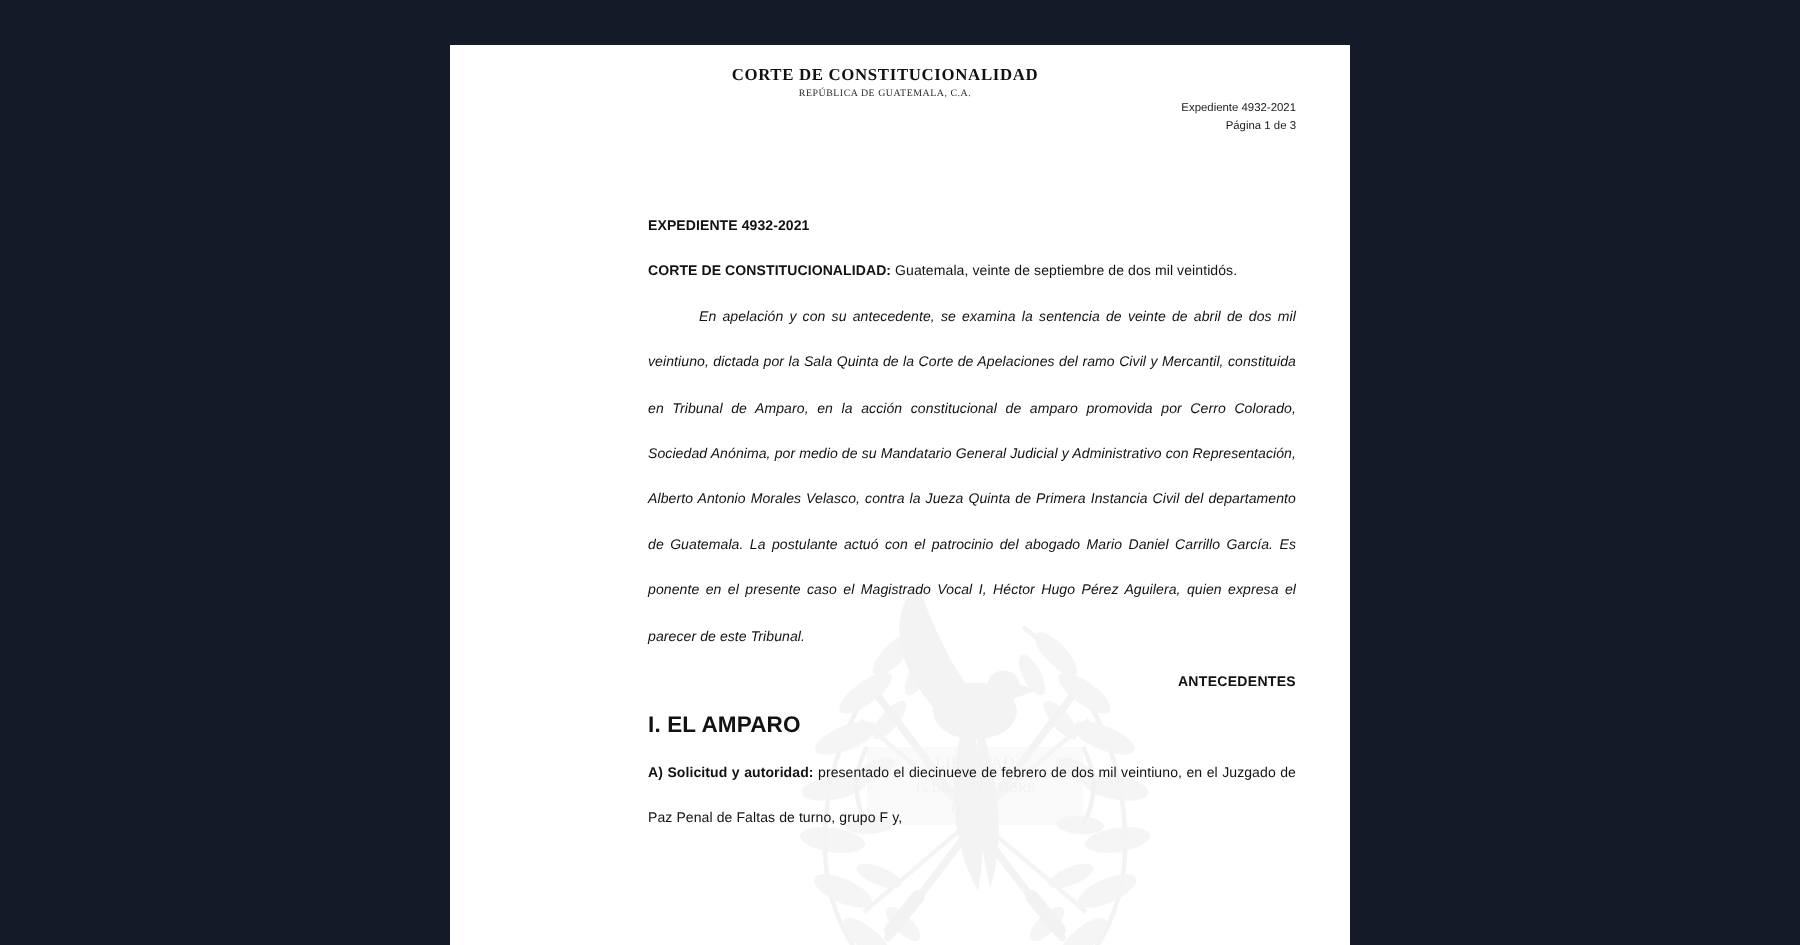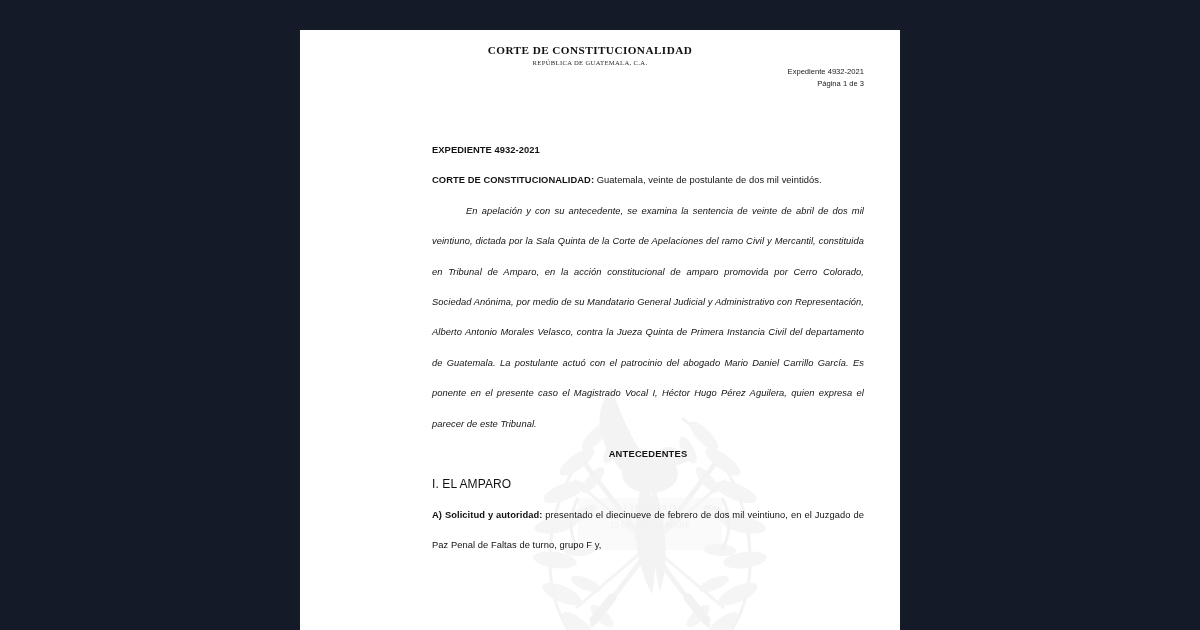--- a/index.html
+++ b/index.html
@@ -99,30 +99,30 @@
     margin: 0 0 0 0;
     letter-spacing: 0.06px;
   }
   .para.nojust { text-align: left; }
   .para.indent { text-indent: 34px; font-style: italic; }
   .para b, .para strong { font-weight: bold; }
   .heading-center {
     font-size: 9.35px;
     line-height: 30.4px;
     color: #121212;
-    text-align: center;
+    text-align: right;
     font-weight: bold;
     letter-spacing: 0.2px;
   }
   .heading-left {
-    font-size: 12px;
+    font-size: 15px;
     line-height: 30.4px;
     color: #121212;
     text-align: left;
-    font-weight: normal;
+    font-weight: bold;
     letter-spacing: 0.1px;
   }
 </style>
 </head>
 <body>
 
 <div id="page-sheet">
 
   <div id="watermark">
     <svg viewBox="0 0 300 310" xmlns="http://www.w3.org/2000/svg">
@@ -215,21 +215,21 @@
       </div>
     </div>
 
     <div id="doc-body">
 
       <p class="para nojust">
         <b>EXPEDIENTE 4932-2021</b>
       </p>
 
       <p class="para">
-        <b>CORTE DE CONSTITUCIONALIDAD:</b><span> Guatemala, veinte de postulante de dos mil veintidós.</span>
+        <b>CORTE DE CONSTITUCIONALIDAD:</b><span> Guatemala, veinte de septiembre de dos mil veintidós.</span>
       </p>
 
       <p class="para indent">En apelación y con su antecedente, se examina la sentencia de veinte de abril de dos mil veintiuno, dictada por la Sala Quinta de la Corte de Apelaciones del ramo Civil y Mercantil, constituida en Tribunal de Amparo, en la acción constitucional de amparo promovida por Cerro Colorado, Sociedad Anónima, por medio de su Mandatario General Judicial y Administrativo con Representación, Alberto Antonio Morales Velasco, contra la Jueza Quinta de Primera Instancia Civil del departamento de Guatemala. La postulante actuó con el patrocinio del abogado Mario Daniel Carrillo García. Es ponente en el presente caso el Magistrado Vocal I, Héctor Hugo Pérez Aguilera, quien expresa el parecer de este Tribunal.</p>
 
       <div class="heading-center">ANTECEDENTES</div>
 
       <div class="heading-left">I. EL AMPARO</div>
 
       <p class="para">
         <b>A) Solicitud y autoridad:</b><span> presentado el diecinueve de febrero de dos mil veintiuno, en el Juzgado de Paz Penal de Faltas de turno, grupo F y,</span>

